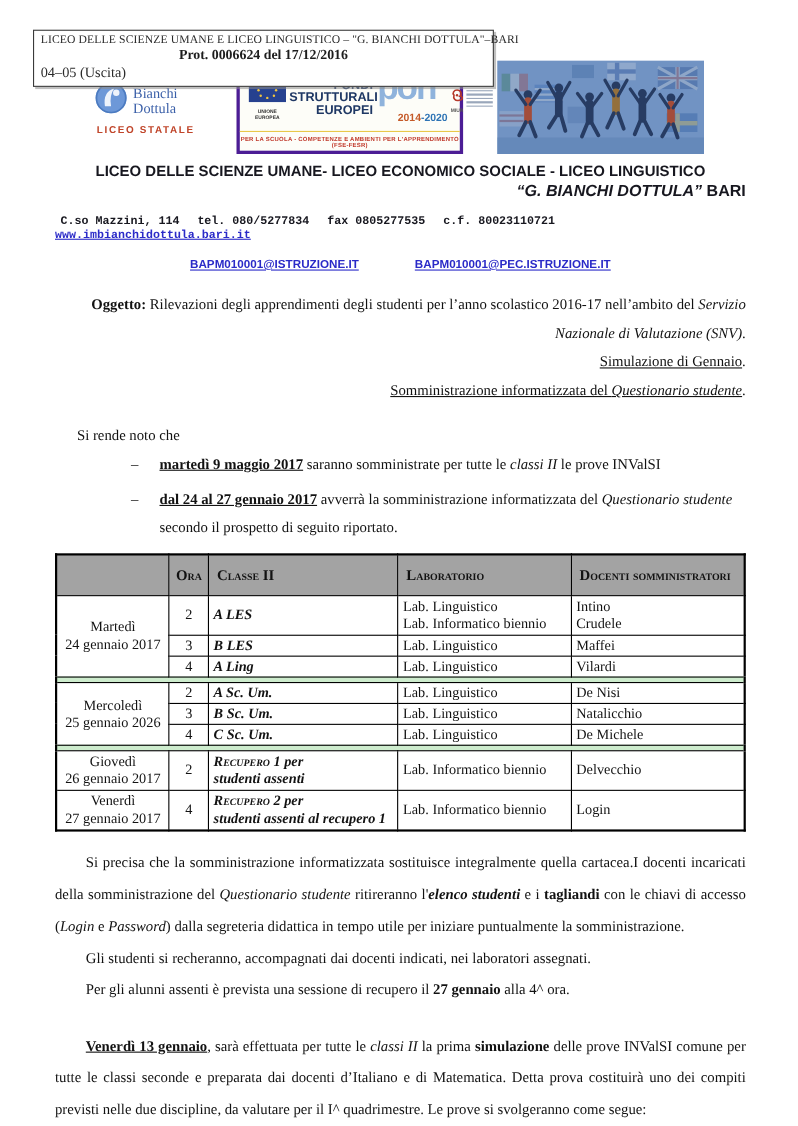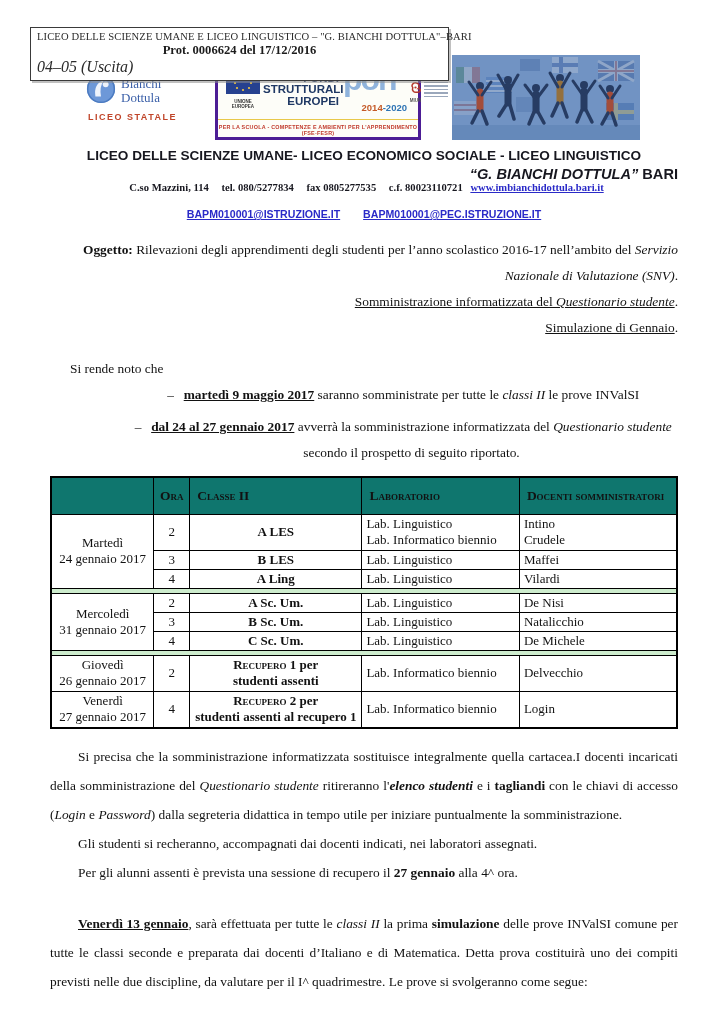--- a/index.html
+++ b/index.html
@@ -4,21 +4,21 @@
 <style>
   html,body{margin:0;padding:0;background:#e8e8e8;}
   .page{position:relative;width:725px;height:1024px;background:#ffffff;margin:0 auto;
         font-family:"Liberation Serif",serif;color:#121212;overflow:hidden;}
   
   .stamp{position:absolute;left:30px;top:27px;width:405px;background:#fff;
          border:1px solid #3a3a3a;box-shadow:2px 2px 0 rgba(140,140,140,.55);
          padding:3px 6px 4px 6px;z-index:20;}
   .stamp-l1{font-size:10.6px;color:#2b2b2b;white-space:nowrap;letter-spacing:.1px;}
   .stamp-l2{font-size:12.6px;font-weight:bold;color:#1d1d1d;margin-top:1px;text-align:center;}
-  .stamp-l3{font-size:16px;color:#2b2b2b;font-style:italic;}
+  .stamp-l3{font-size:13px;color:#2b2b2b;}
   
   .logo{position:absolute;left:86px;top:74px;width:122px;z-index:5;}
   .logo-row{display:flex;align-items:center;}
   .logo-name{font-size:13px;line-height:14px;color:#3a5fa8;margin-left:5px;}
   .logo-sub{font-family:"Liberation Sans",sans-serif;font-weight:bold;font-size:9px;
             letter-spacing:1.5px;color:#c0452a;margin-top:4px;margin-left:2px;}
   .banner{position:absolute;left:215px;top:55px;width:206px;height:85px;box-sizing:border-box;
           border:3px solid #4c1d95;background:#fdfdf8;z-index:5;}
   .banner-main{display:flex;align-items:center;height:58px;padding:3px 3px 0 5px;}
   .eu-block{width:40px;text-align:center;flex:none;}
@@ -40,50 +40,50 @@
                  font-weight:bold;font-size:5.4px;text-align:center;padding-top:4px;letter-spacing:.25px;}
   .photo{position:absolute;left:452px;top:55px;width:188px;height:85px;z-index:5;}
   
   .hdr-spacer{height:148px;}
   .content{padding:0 47px 0 50px;}
   .title1{font-family:"Liberation Sans",sans-serif;font-weight:bold;font-size:13.6px;
           text-align:center;color:#17171f;}
   .title2{font-family:"Liberation Sans",sans-serif;font-weight:bold;font-size:14.6px;
           text-align:right;color:#17171f;margin-top:3px;}
   .title2 .it{font-style:italic;}
-  .contact{font-family:Liberation Serif, serif;font-weight:bold;font-size:10.6px;
-           text-align:center;color:#17171f;}
+  .contact{font-family:Liberation Mono, monospace;font-weight:bold;font-size:10.6px;
+           text-align:left;color:#17171f;margin-top:14px;}
   .contact span{margin:0 5px;}
   a.blue-link{color:#2a2ac8;text-decoration:underline;}
   .emails{font-family:"Liberation Sans",sans-serif;font-weight:bold;font-size:10.6px;
           text-align:center;margin-top:15px;}
-  .emails a{margin:0 10px;}
+  .emails a{margin:0 24px;}
   
   .recipients{width:237px;margin:16px 4px 0 auto;font-size:13.6px;line-height:19.5px;}
   .recipients .r{text-align:right;}
   .recipients .r-pc{display:flex;justify-content:space-between;}
   
   .subject{margin-top:17px;font-size:13.4px;line-height:26px;text-align:right;}
   .subj-first{padding-left:52px;text-indent:-52px;}
   .subj-cont{padding-left:52px;}
   .b{font-weight:bold;} .i{font-style:italic;} .u{text-decoration:underline;} .bi{font-weight:bold;font-style:italic;}
   
   .intro{margin-top:20px;padding-left:20px;font-size:13.4px;}
-  .bullet{padding-left:95px;text-indent:-26px;font-size:13.4px;line-height:26.5px;margin-top:5px;text-align:center;}
+  .bullet{padding-left:95px;text-indent:-26px;font-size:13.4px;line-height:26.5px;margin-top:5px;}
   .dash{display:inline-block;width:26px;text-indent:0;}
   
   table.sched{border-collapse:collapse;width:628px;margin-top:9px;font-size:13px;line-height:16px;
               border:2px solid #000;}
   table.sched td,table.sched th{border:1px solid #000;padding:0 4px;vertical-align:middle;}
-  table.sched th{background:#0f766e;font-variant:small-caps;font-size:13.5px;font-weight:bold;
+  table.sched th{background:#a3a3a3;font-variant:small-caps;font-size:13.5px;font-weight:bold;
                  text-align:left;padding-left:7px;height:36px;}
   table.sched th.c{text-align:center;padding-left:4px;}
   td.day{text-align:center;}
   td.ora{text-align:center;}
-  td.classe{text-align:center;font-weight:bold;}
+  td.classe{text-align:left;font-weight:bold;font-style:italic;}
   td.lab{padding-left:7px;}
   td.doc{padding-left:22px;}
   tr.row-d td{height:35px;}
   tr.row-s td{height:18px;}
   tr.sep td{height:4px;background:#cdeccd;padding:0;border-left:2px solid #000;border-right:2px solid #000;}
   .sc{font-variant:small-caps;}
   
   .para{font-size:13.4px;line-height:29px;text-align:justify;text-indent:28px;}
   .p-first{margin-top:13px;}
   .p-last{margin-top:22px;}
@@ -265,22 +265,22 @@
       <a class="blue-link" href="#">www.imbianchidottula.bari.it</a>
     </div>
     <div class="emails">
       <a class="blue-link" href="#">BAPM010001@ISTRUZIONE.IT</a>
       <a class="blue-link" href="#">BAPM010001@PEC.ISTRUZIONE.IT</a>
     </div>
 
 
     <div class="subject">
       <div class="subj-first"><span class="b">Oggetto:</span><span> Rilevazioni degli apprendimenti degli studenti per l’anno scolastico 2016-17 nell’ambito del </span><span class="i">Servizio Nazionale di Valutazione (SNV)</span><span>.</span></div>
+      <div class="subj-cont"><span class="u">Simulazione di Gennaio</span><span>.</span></div>
       <div class="subj-cont"><span class="u"><span>Somministrazione informatizzata del </span><span class="i">Questionario studente</span></span><span>.</span></div>
-      <div class="subj-cont"><span class="u">Simulazione di Gennaio</span><span>.</span></div>
     </div>
 
     <div class="intro">Si rende noto che</div>
 
     <div class="bullet"><span class="dash">–</span><span class="b u">martedì 9 maggio 2017</span><span> saranno somministrate per tutte le </span><span class="i">classi II</span><span> le prove INValSI</span></div>
 
     <div class="bullet"><span class="dash">–</span><span class="b u">dal 24 al 27 gennaio 2017</span><span> avverrà la somministrazione informatizzata del </span><span class="i">Questionario studente</span><span> secondo il prospetto di seguito riportato.</span></div>
 
     <table class="sched">
       <colgroup>
@@ -325,21 +325,21 @@
         <td class="classe">A Ling</td>
         <td class="lab">Lab. Linguistico</td>
         <td class="doc">Vilardi</td>
       </tr>
       <tr class="sep">
             <td colspan="5"></td>
           </tr>
       <tr class="row-s">
         <td class="day" rowspan="3">
               <div>Mercoledì</div>
-              <div>31 gennaio 2017</div>
+              <div>25 gennaio 2026</div>
             </td>
         <td class="ora">2</td>
         <td class="classe">A Sc. Um.</td>
         <td class="lab">Lab. Linguistico</td>
         <td class="doc">De Nisi</td>
       </tr>
       <tr class="row-s">
         <td class="ora">3</td>
         <td class="classe">B Sc. Um.</td>
         <td class="lab">Lab. Linguistico</td>

